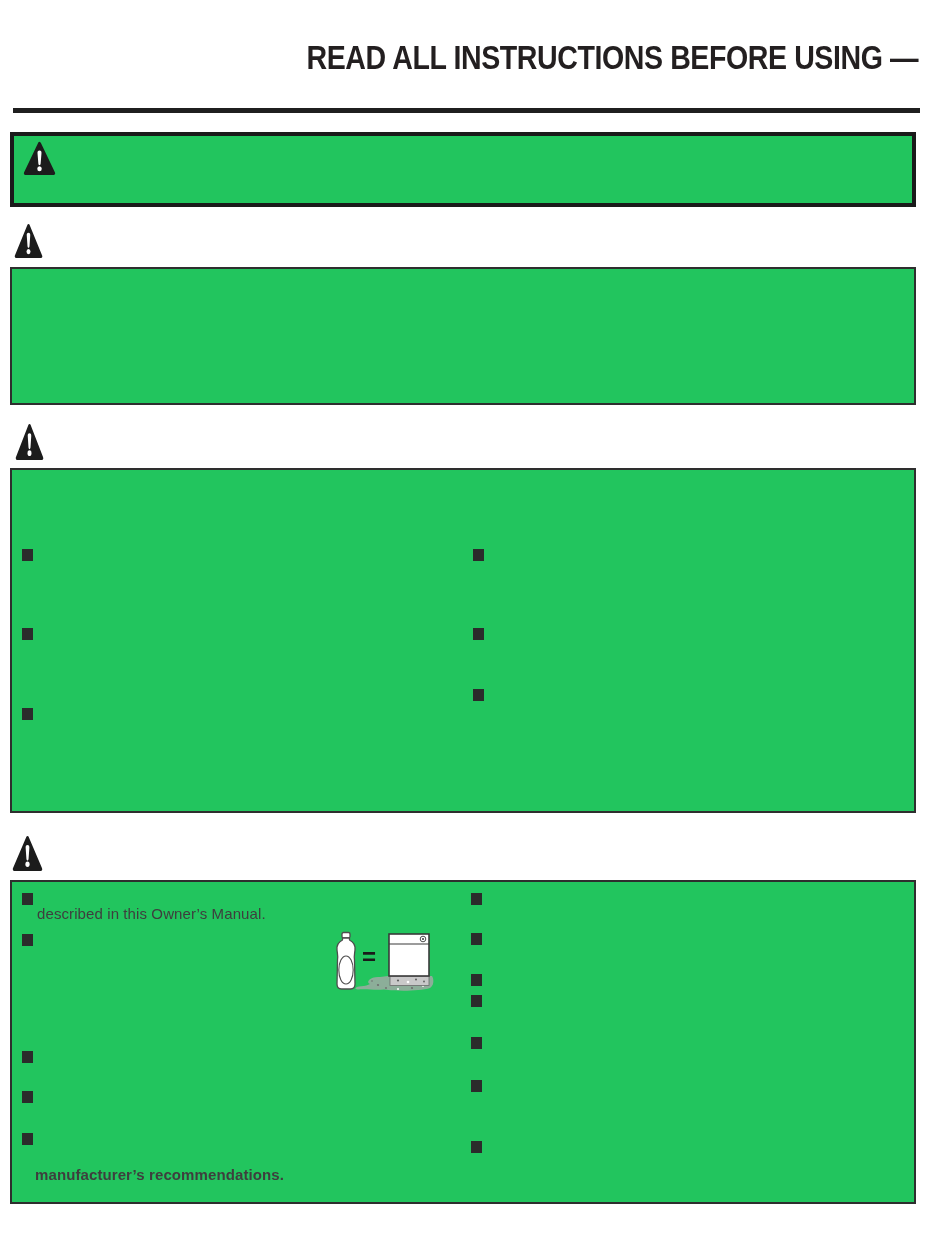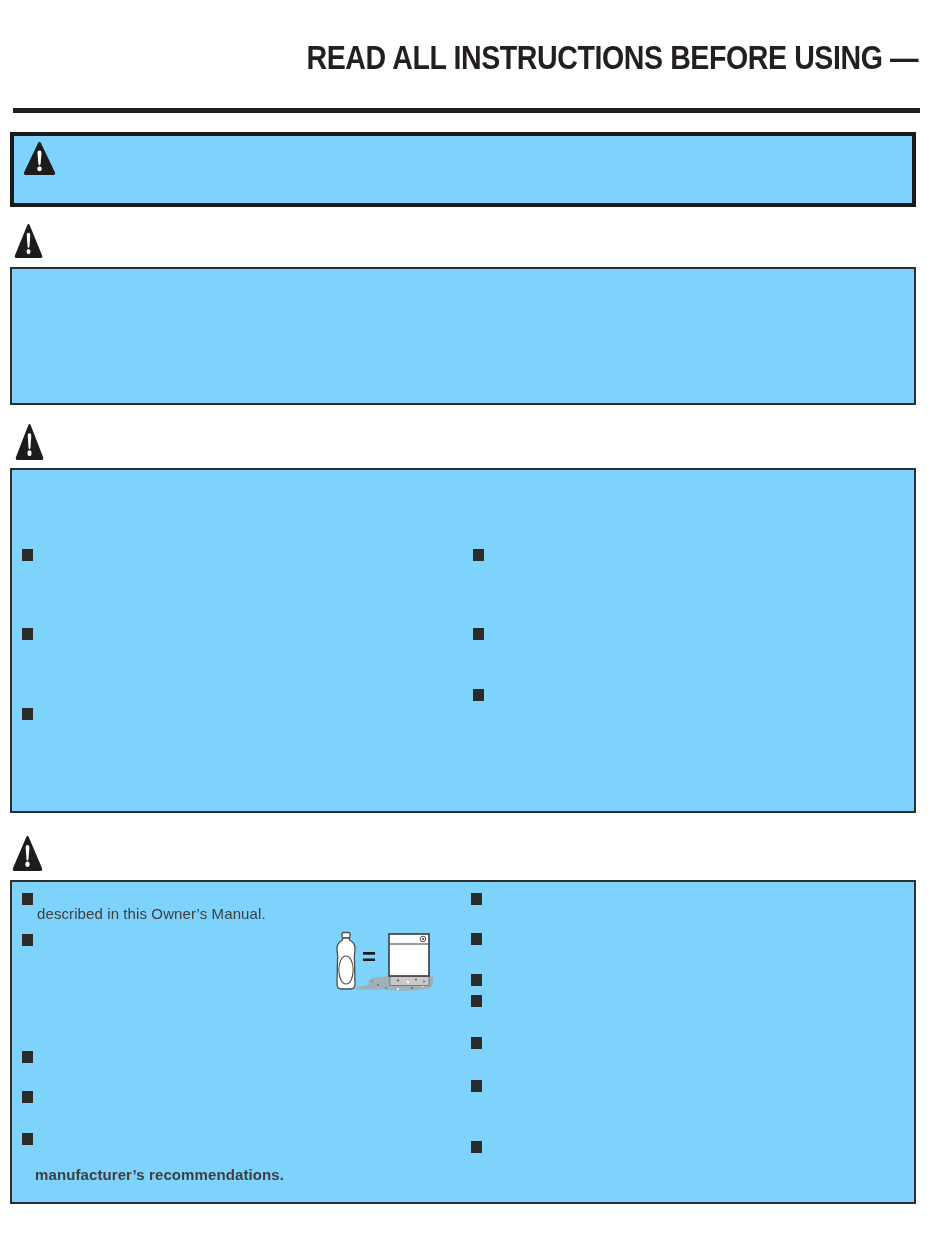--- a/index.html
+++ b/index.html
@@ -10,21 +10,21 @@
   .page-title{
     position:absolute;top:38px;right:32px;
     font-size:34px;font-weight:bold;color:#231f20;
     letter-spacing:-0.5px;white-space:nowrap;
     transform:scaleX(0.84);transform-origin:100% 50%;
   }
   .title-rule{
     position:absolute;left:13px;top:108px;width:907px;height:5px;background:#1f1f1f;
   }
   .wbox{
-    position:absolute;left:10px;width:906px;background:#7dd3fc;box-sizing:border-box;
+    position:absolute;left:10px;width:906px;background:#22c55e;box-sizing:border-box;
   }
   .box1{top:132px;height:75px;border:4px solid #1a1a1a;}
   .box2{top:267px;height:138px;border:2px solid #2e2e2e;}
   .box3{top:468px;height:345px;border:2px solid #2e2e2e;}
   .box4{top:880px;height:324px;border:2px solid #2e2e2e;}
   .tri{position:absolute;display:block;}
   .tri svg{display:block;width:100%;height:100%;}
   .tri1{left:23px;top:141px;width:33px;height:35px;}
   .tri2{left:14px;top:223px;width:29px;height:36px;}
   .tri3{left:15px;top:423px;width:29px;height:38px;}

